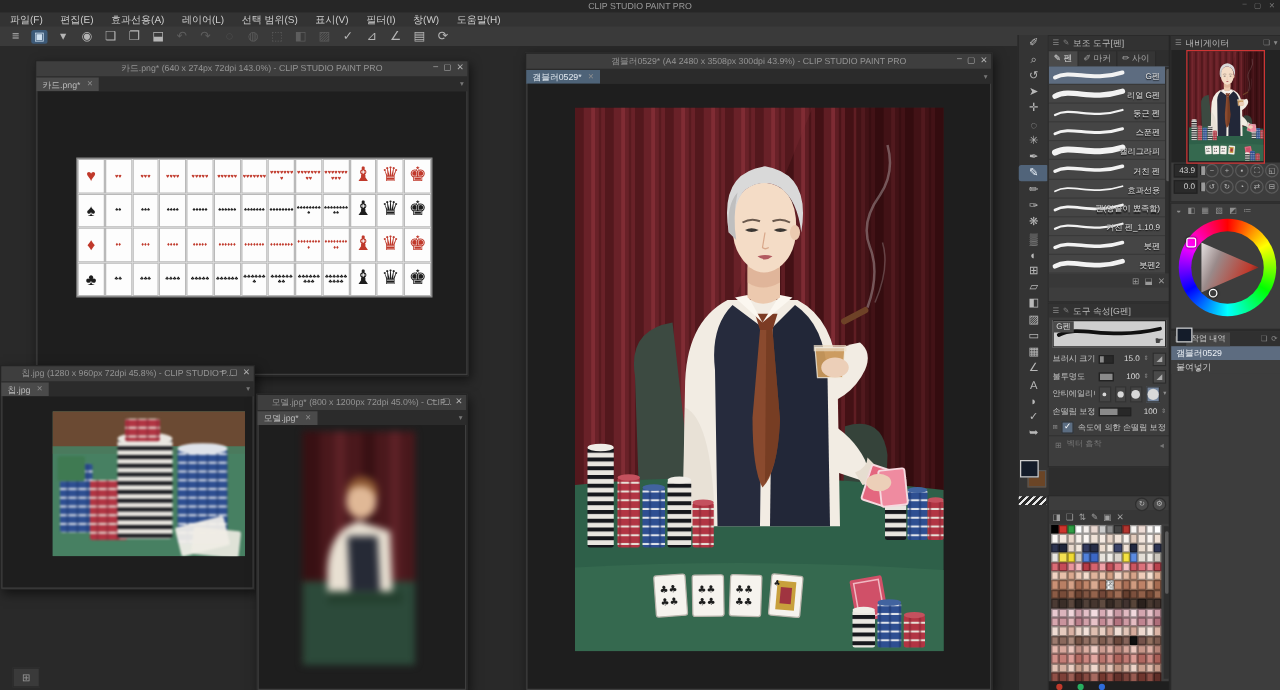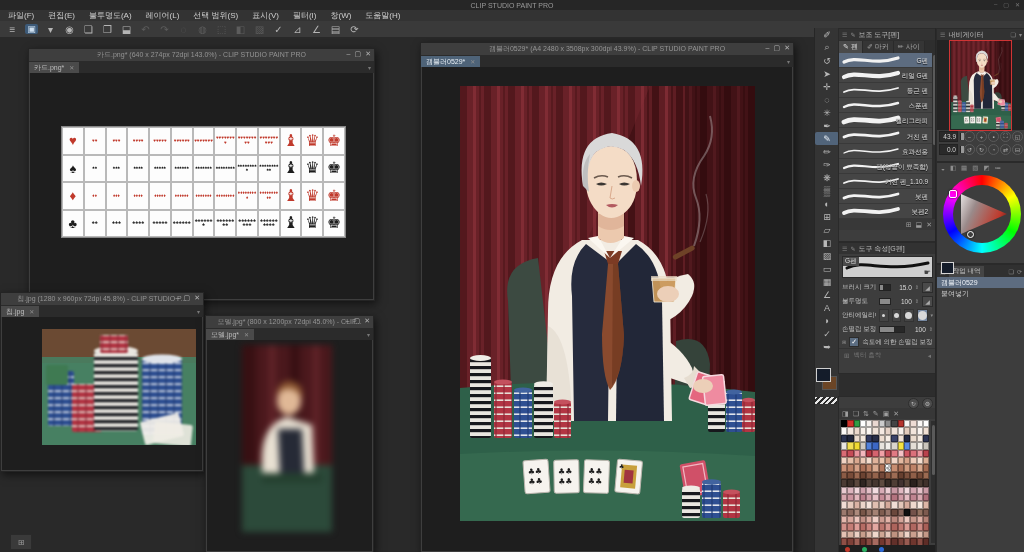--- a/index.html
+++ b/index.html
@@ -280,21 +280,21 @@
     <span class="ctls">
       <span>–</span>
       <span>▢</span>
       <span>✕</span>
     </span>
   </div>
 
   <div id="menubar" class="abs">
       <span class="menu-item">파일(F)</span>
       <span class="menu-item">편집(E)</span>
-      <span class="menu-item">불투명도(A)</span>
+      <span class="menu-item">효과선용(A)</span>
       <span class="menu-item">레이어(L)</span>
       <span class="menu-item">선택 범위(S)</span>
       <span class="menu-item">표시(V)</span>
       <span class="menu-item">필터(I)</span>
       <span class="menu-item">창(W)</span>
       <span class="menu-item">도움말(H)</span>
     </div>
 
   <div id="toolbar" class="abs">
       <span class="tb-icon">≡</span>

